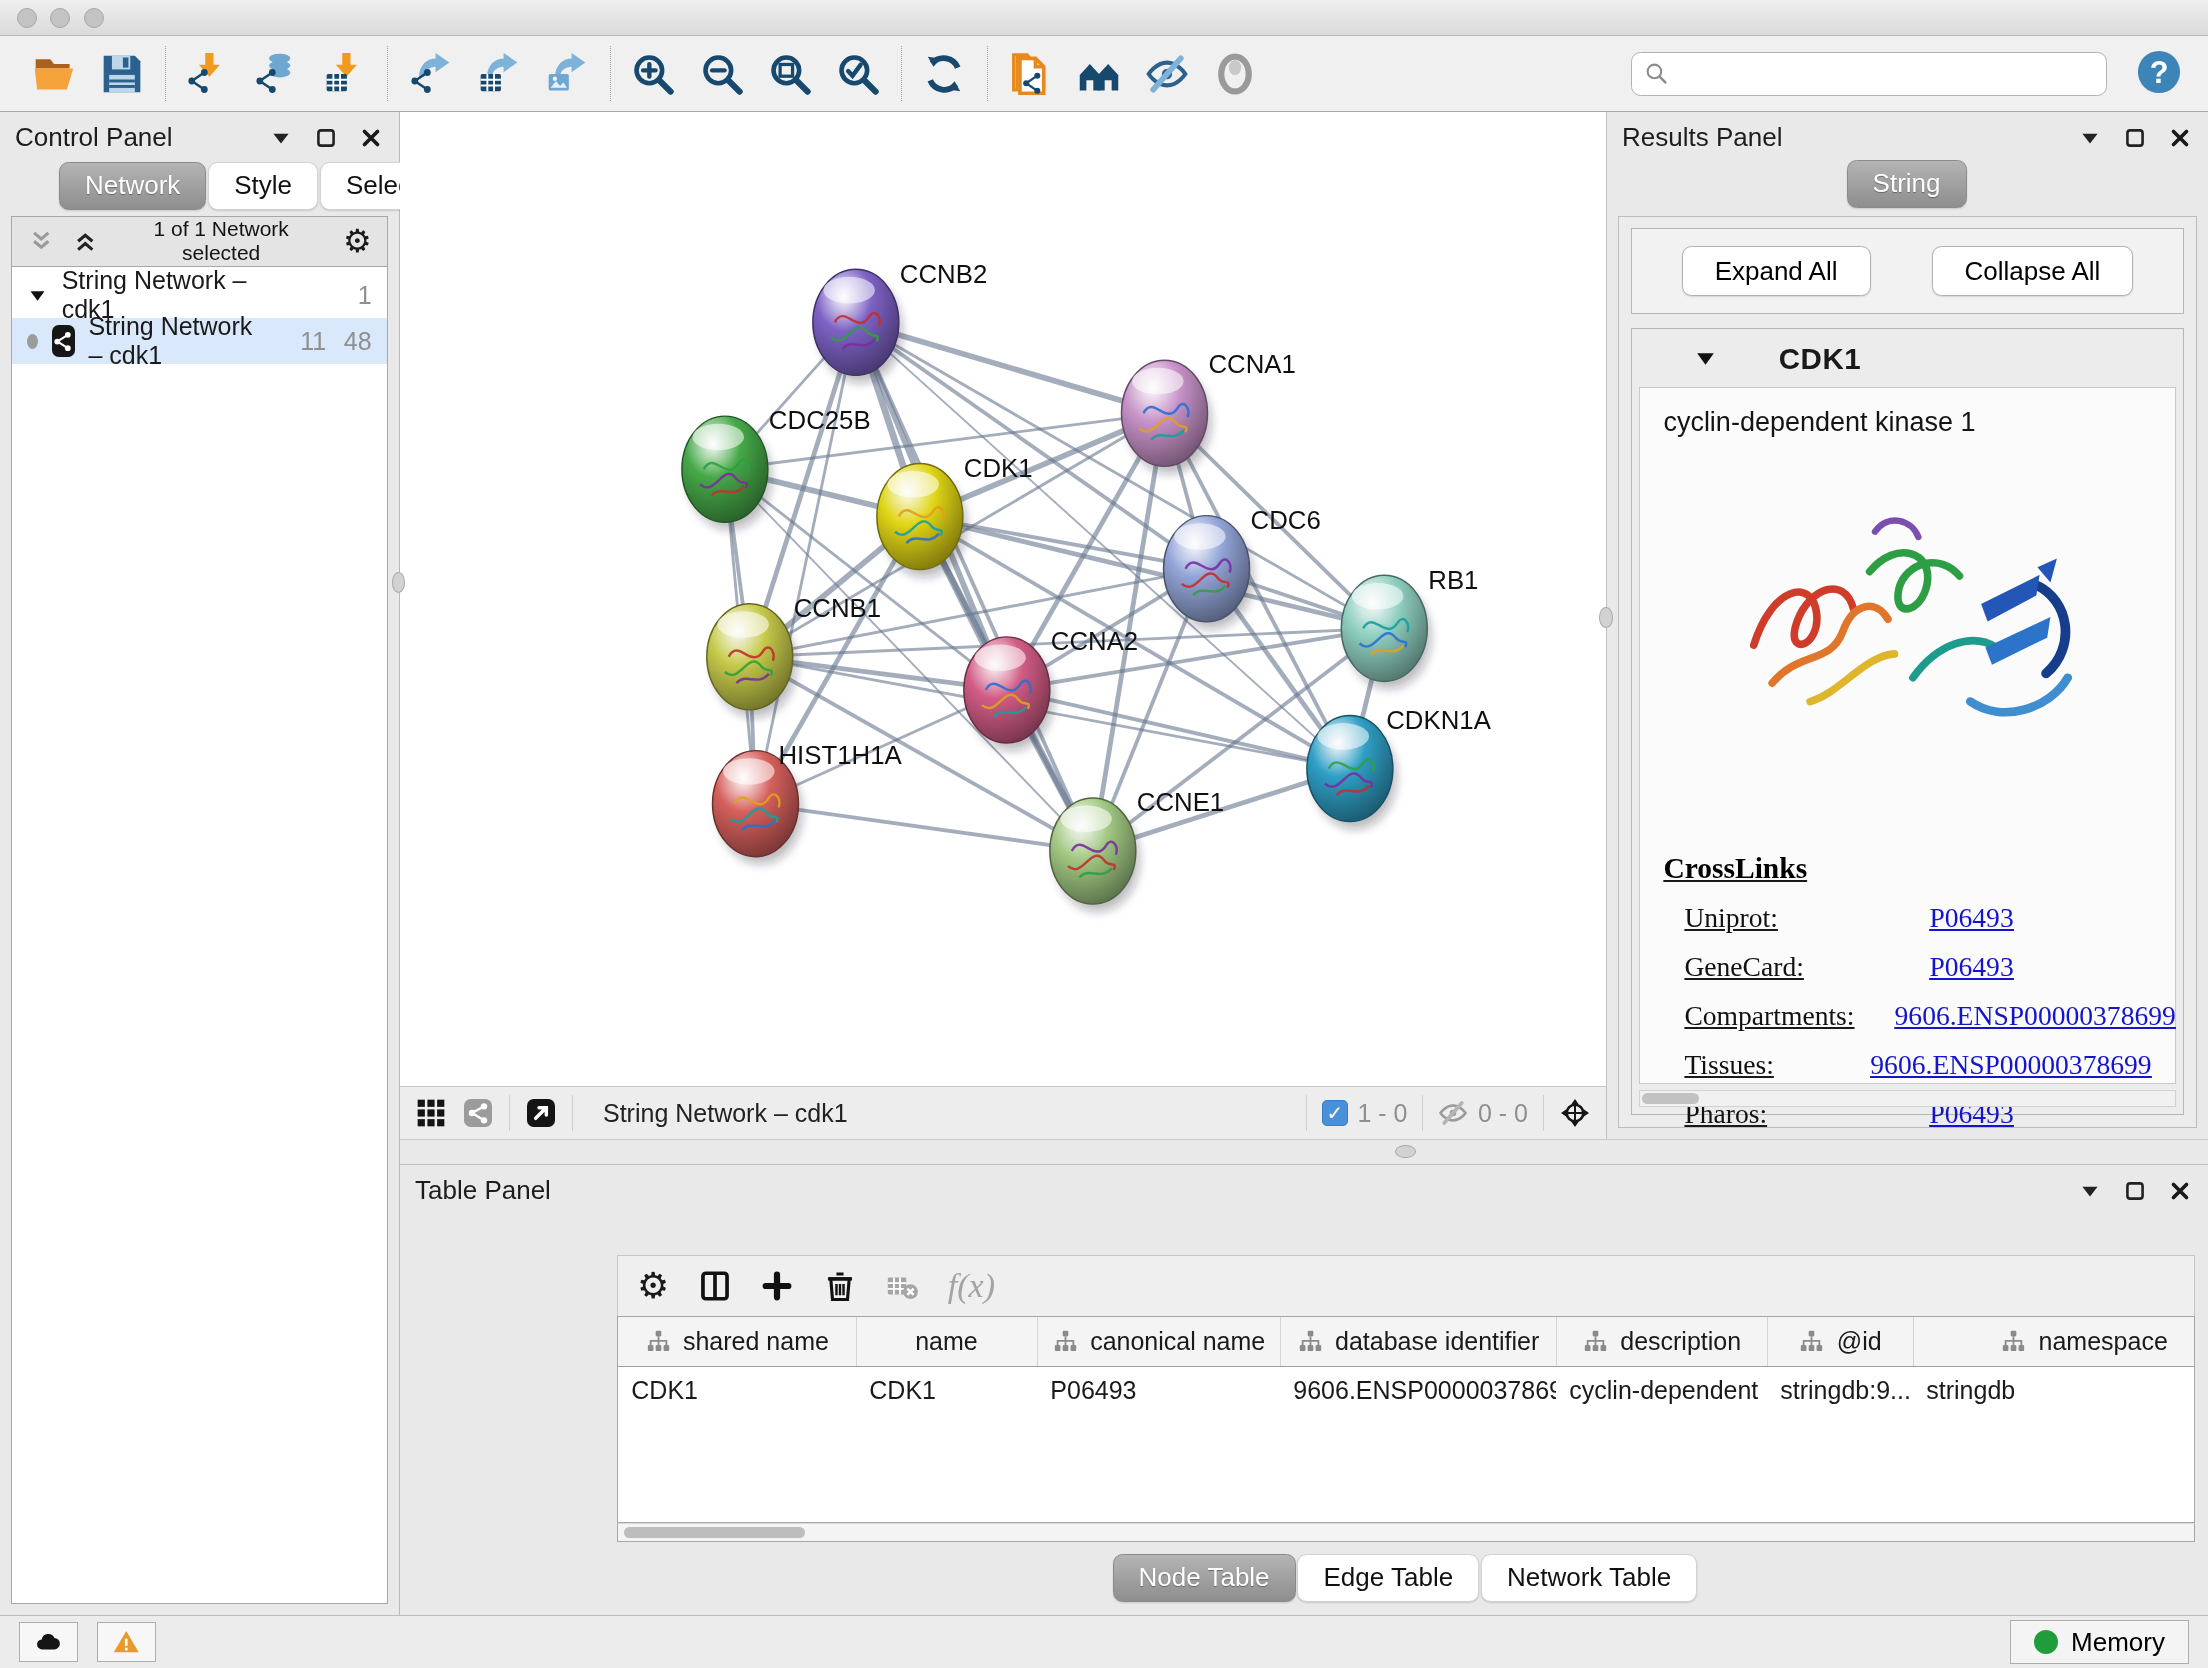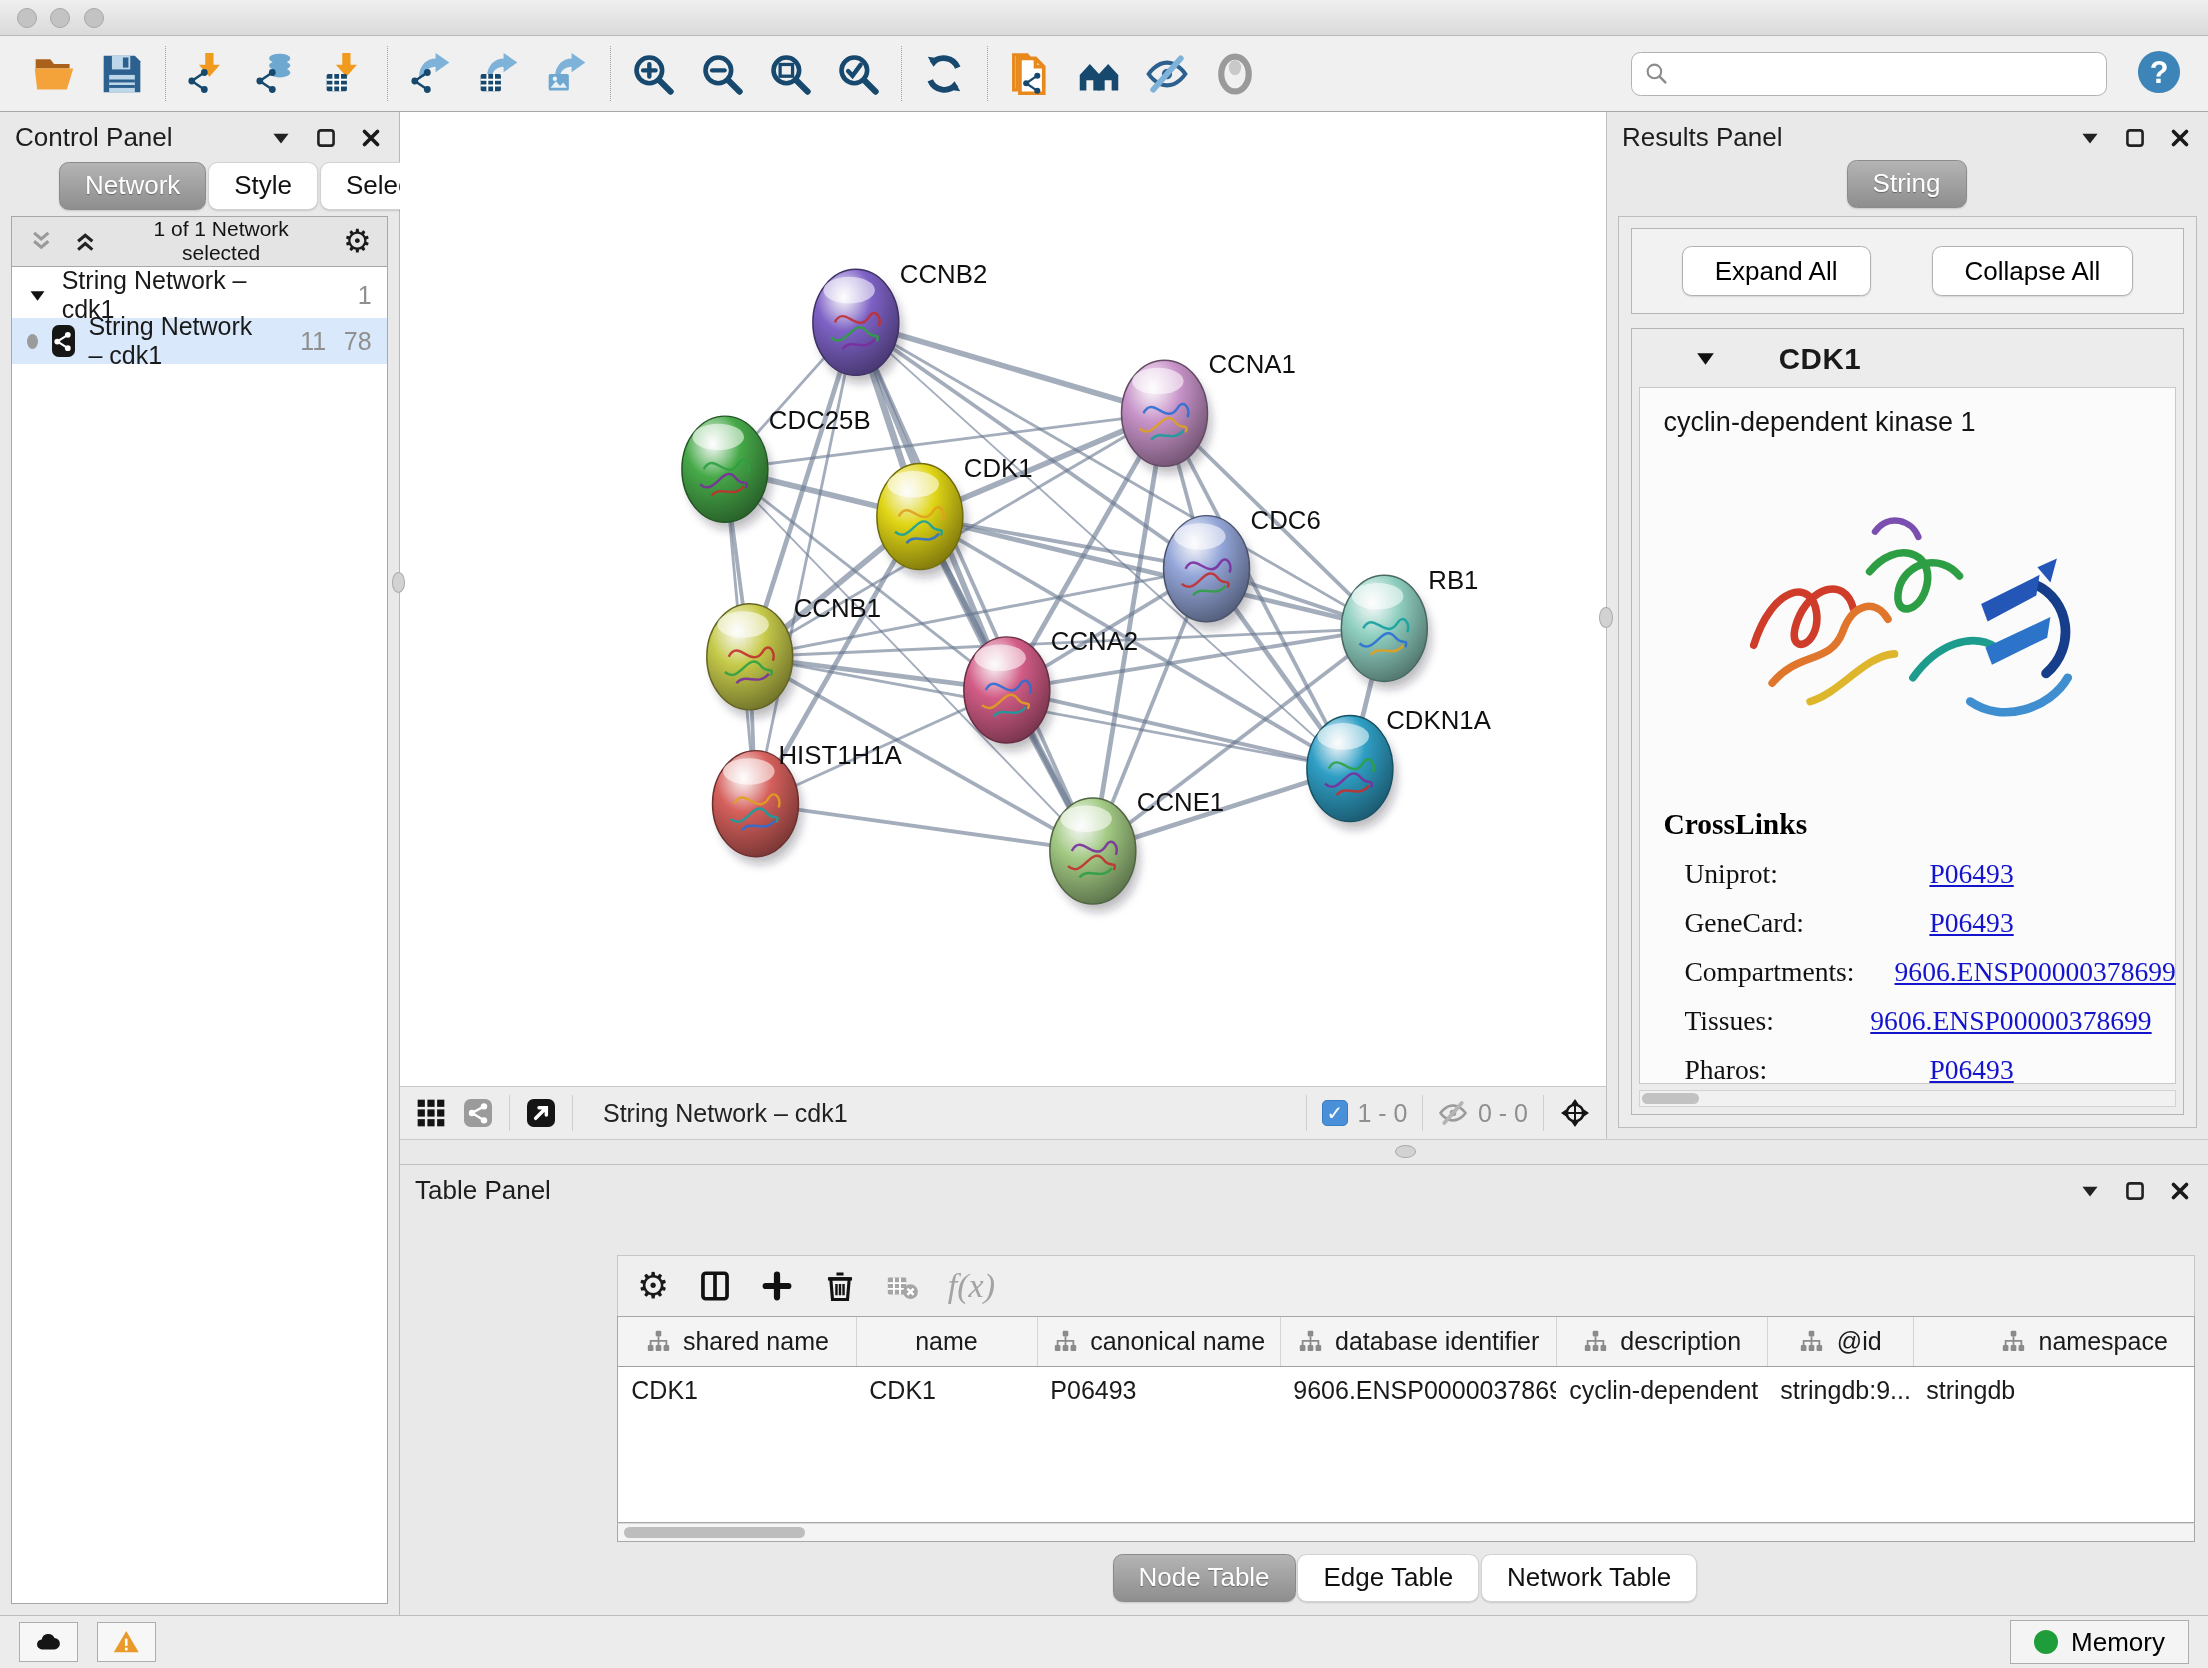--- a/index.html
+++ b/index.html
@@ -65,21 +65,21 @@
   .rp-outer{ border:1px solid #bdbdbd; background:#ececec; flex:1; margin:7.6px 11.4px 11.4px; padding:11.4px; display:flex; flex-direction:column; gap:13.3px; min-height:0;}
   .rp-buttons{ border:1px solid #b5b5b5; background:#f2f2f2; padding:17px 9.5px; display:flex; justify-content:center; gap:61px;}
   .btn{ background:#fff; border:1px solid #b1b1b1; border-radius:9.5px; font-size:26px; padding:8.6px 32px; cursor:pointer; box-shadow:0 1px 1.9px rgba(0,0,0,.12);}
   .rp-entry{ border:1px solid #b5b5b5; background:#ececec; flex:1; display:flex; flex-direction:column; min-height:0;}
   .rp-entry-head{ display:flex; align-items:center; gap:61px; padding:13.3px 0 11.4px 61px;}
   .rp-entry-head .gene{ font-size:29.5px; font-weight:bold; letter-spacing:0.5px;}
   .rp-entry-head .icn svg{ width:25px; height:25px;}
   .rp-entry-body{ background:#fbfbfb; border:1px solid #c9c9c9; margin:0 7.6px; flex:1; padding:19px 23px; min-height:0;}
   .desc{ font-size:27px; color:#141414;}
   .protein{ display:block; margin:34px auto 5.7px;}
-  .crosslinks{ font-family:"Liberation Serif",serif; margin-top:22px;}
+  .crosslinks{ font-family:"Liberation Serif",serif; margin-top:66px;text-decoration:underline;}
   .cl-title{ font-size:29.5px; font-weight:bold; color:#000;}
   .cl-row{ display:flex; font-size:27.6px; margin-top:17px;gap:40px;}
   .cl-label{ width:226px; padding-left:21px; color:#111;}
   .cl-link{ color:#1414cc; text-decoration:underline; cursor:pointer;}
   .rp-scroll{ height:17px; margin:5.7px 7.6px 7.6px; background:#f1f1f1; border:1px solid #d2d2d2; position:relative;}
   .rp-thumb{ position:absolute; left:1.9px; top:1.9px; width:57px; height:11.4px; background:#c2c2c2; border-radius:5.7px;}
   .grip{ width:13.3px; height:21px; border-radius:50%; background:#d2d2d2; border:1px solid #a9a9a9; position:absolute;}
   .grip.h{ width:21px; height:13.3px;}
   
   .gap-strip{ height:25px; background:#e9e9e9; border-top:1px solid #cacaca; position:relative;}
@@ -418,21 +418,21 @@
                     <circle cx="16.5" cy="5" r="3"></circle>
                     <circle cx="16.5" cy="19" r="3"></circle>
                     <circle cx="5.5" cy="12" r="3"></circle>
                   </g>
                   <path d="M16.5 5L5.5 12l11 7" stroke="#fff" stroke-width="2.2" fill="none"></path>
                 </svg>
               </span>
             <span>String Network – cdk1</span>
             <span class="grow"></span>
             <span class="num">11</span>
-            <span class="num">78</span>
+            <span class="num">48</span>
           </div>
         </div>
       </div>
     </div>
 
     <div class="grip" style="left:392px; top:460px;"></div>
 
     <div class="right-region">
       <div class="upper">
 

